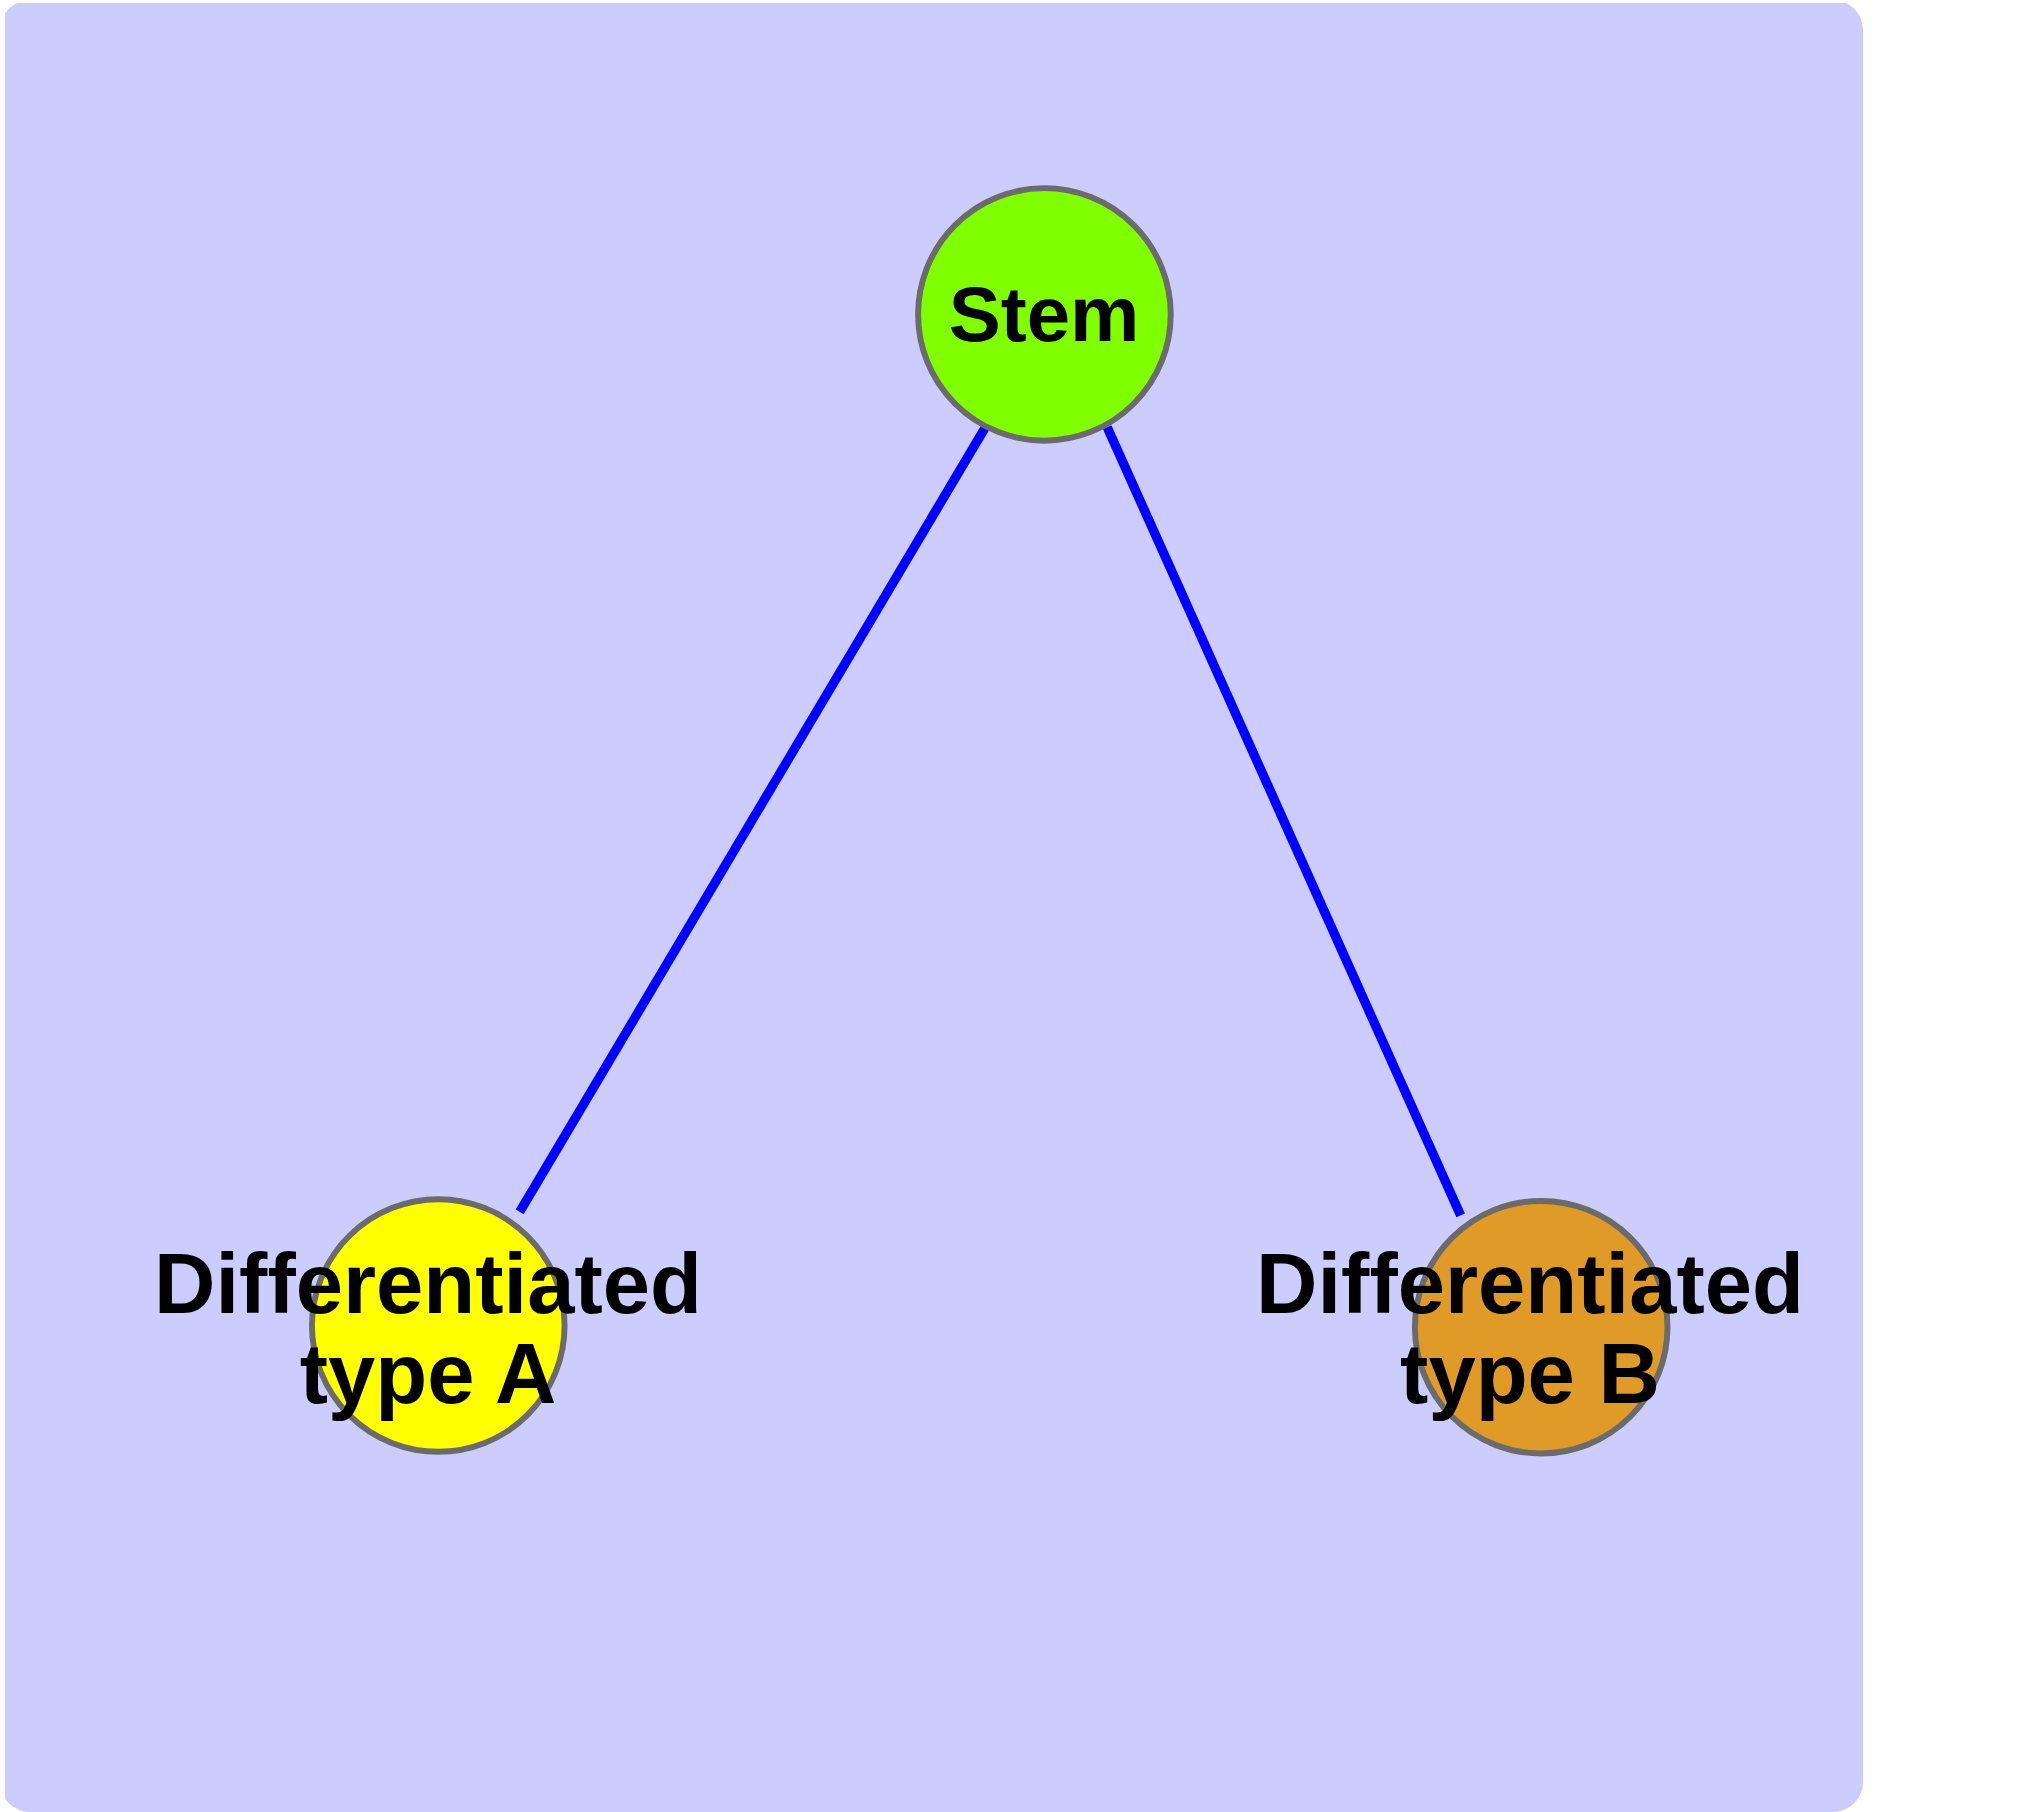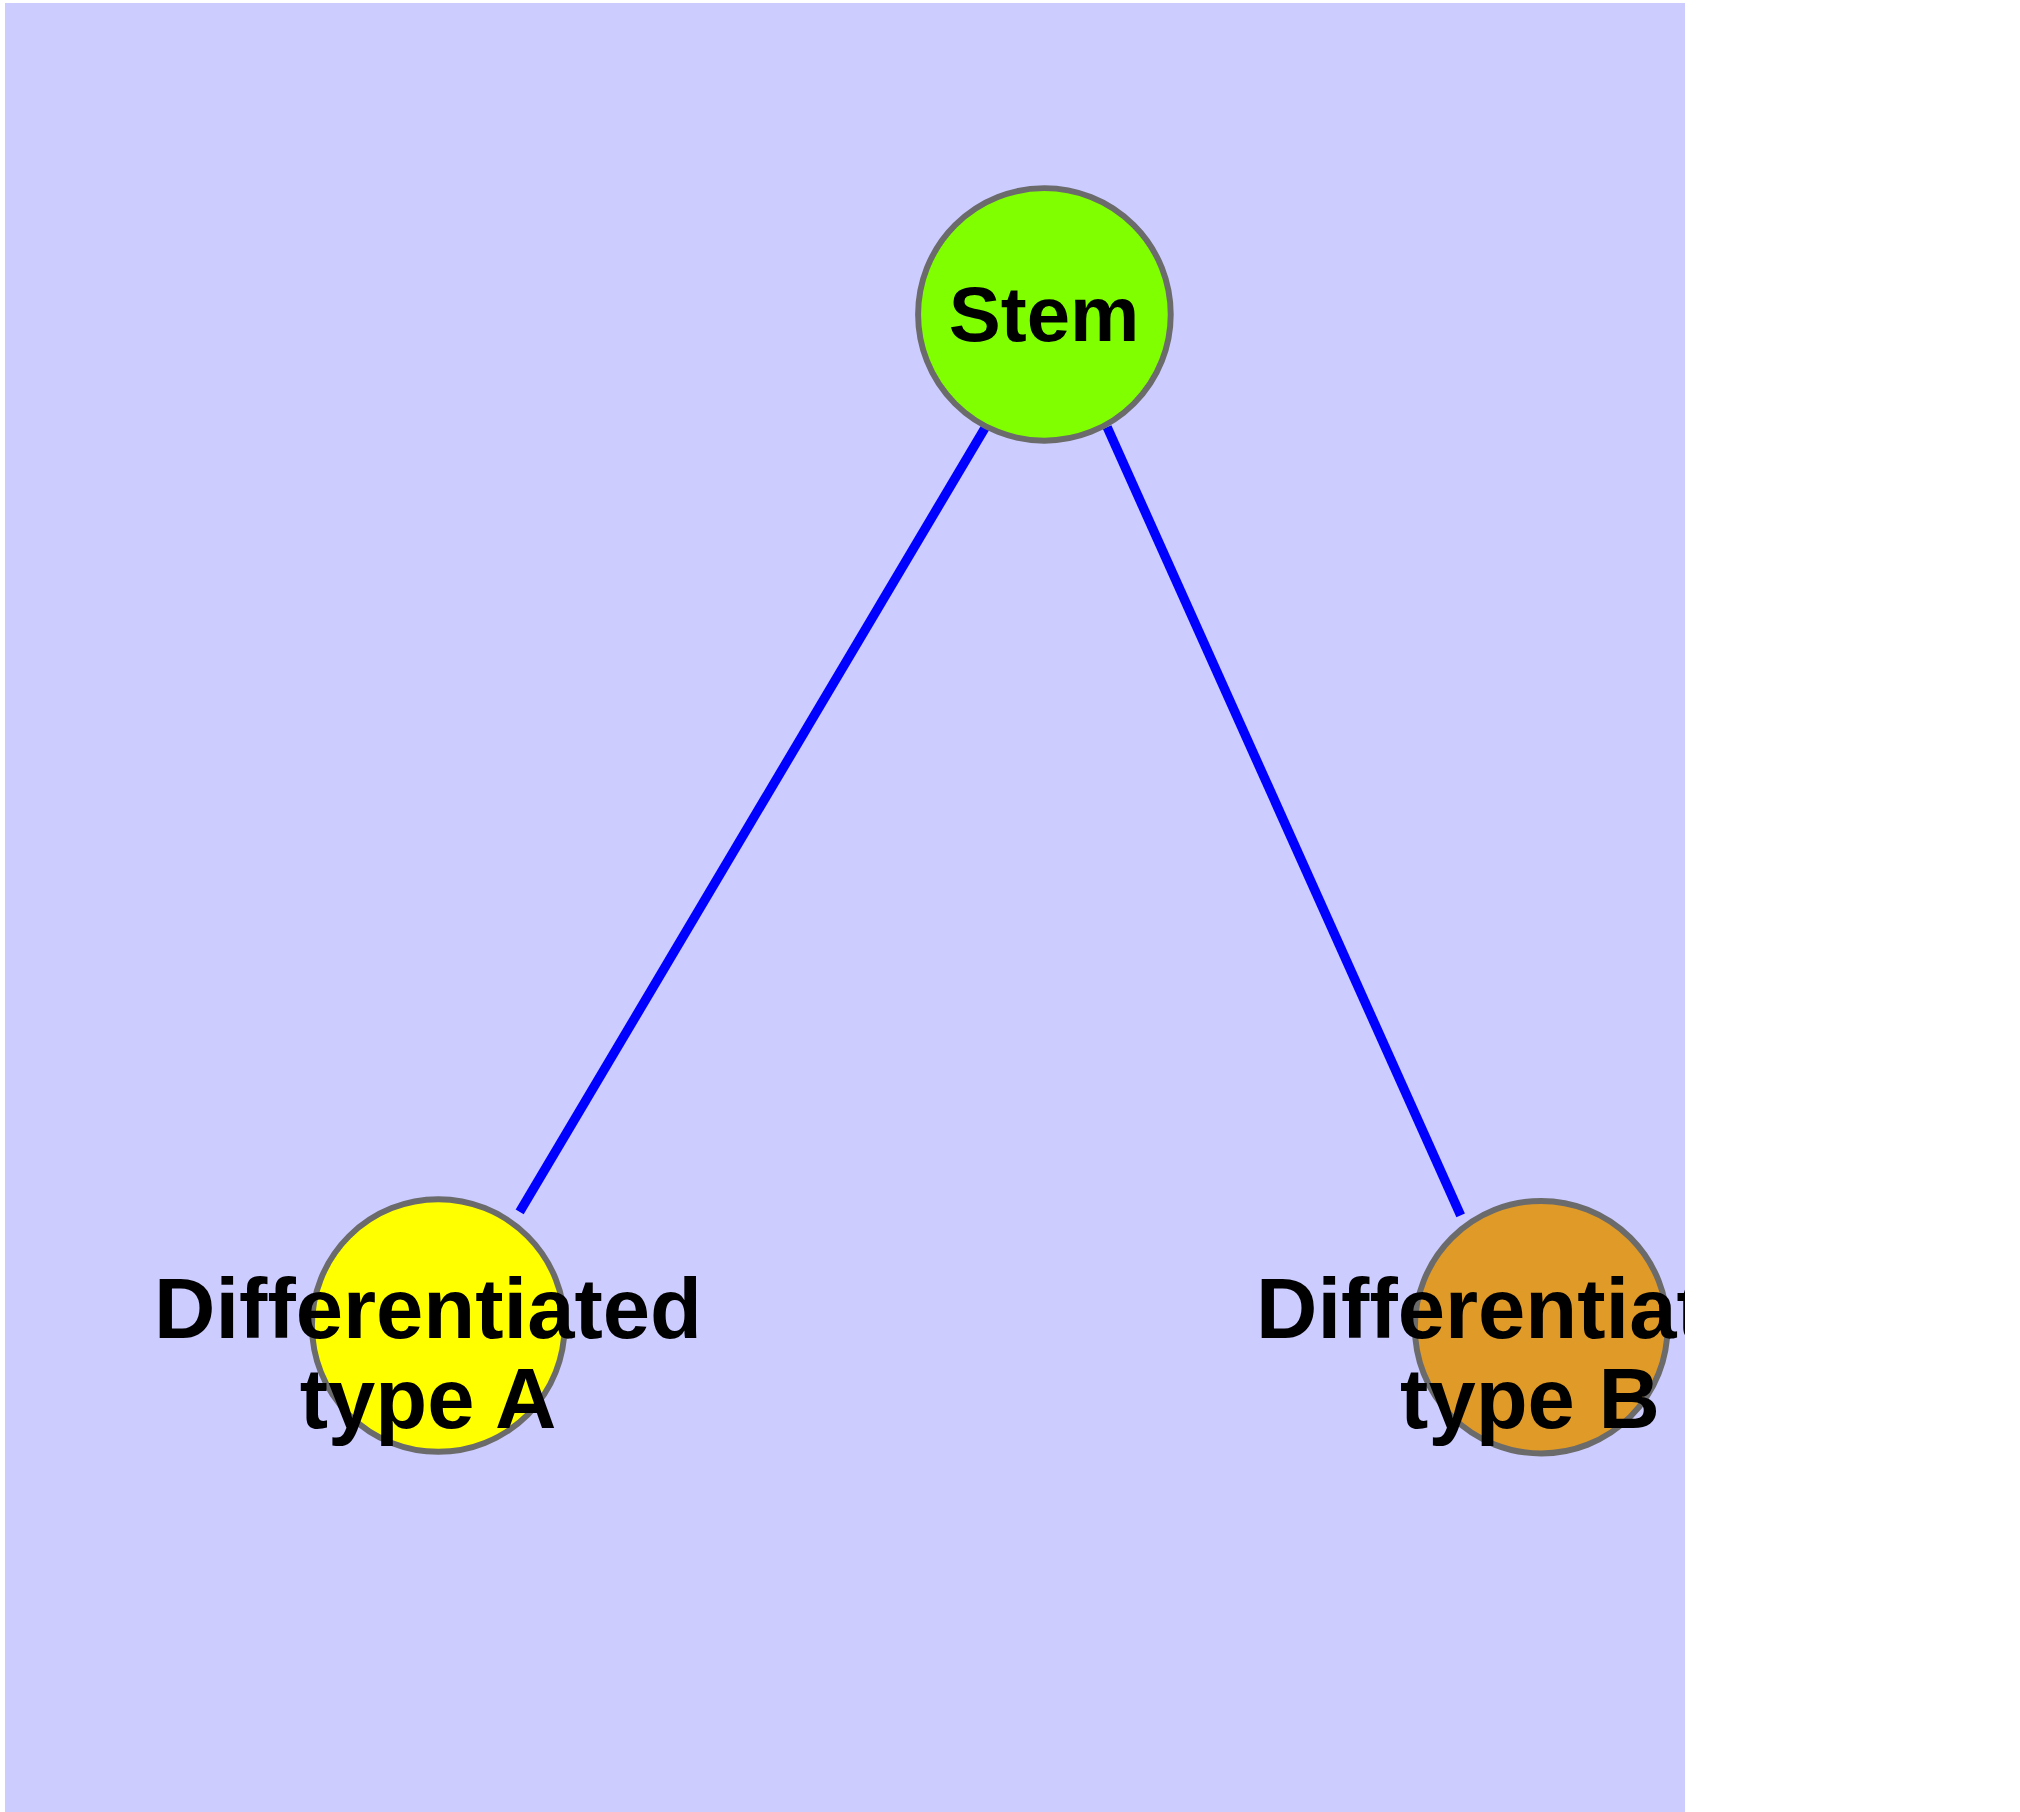--- a/index.html
+++ b/index.html
@@ -39,27 +39,26 @@
     line-height: 1.06;
     white-space: pre;
     pointer-events: none;
     transform: translate(-50%, -50%);
   }
   .node-label.stem {
     font-size: 78px;
   }
   .node-label.leaf {
     font-size: 85px;
-    margin-top: 25px;
   }
 </style>
 </head>
 <body>
 
-<div id="canvas" style="width: 1685px; height: 1812px; background: rgb(255, 255, 255);">
+<div id="canvas" style="width: 1863px; height: 1812px; background: rgb(255, 255, 255); border-radius: 30px;">
 
   <div id="plot-bg" style="background: rgb(204, 204, 255);"></div>
 
   <svg id="graph-svg" viewBox="0 0 2384 2138" preserveAspectRatio="none">
     <g id="edges-layer">
         <line x1="1163" y1="503" x2="613" y2="1430" stroke="#0000ff" stroke-width="11" stroke-linecap="butt"></line>
         <line x1="1306" y1="504" x2="1723" y2="1434" stroke="#0000ff" stroke-width="11" stroke-linecap="butt"></line>
       </g>
     <g id="nodes-layer">
         <circle cx="1232" cy="371" r="149" fill="#80ff00" stroke="#6b6b6b" stroke-width="7"></circle>

